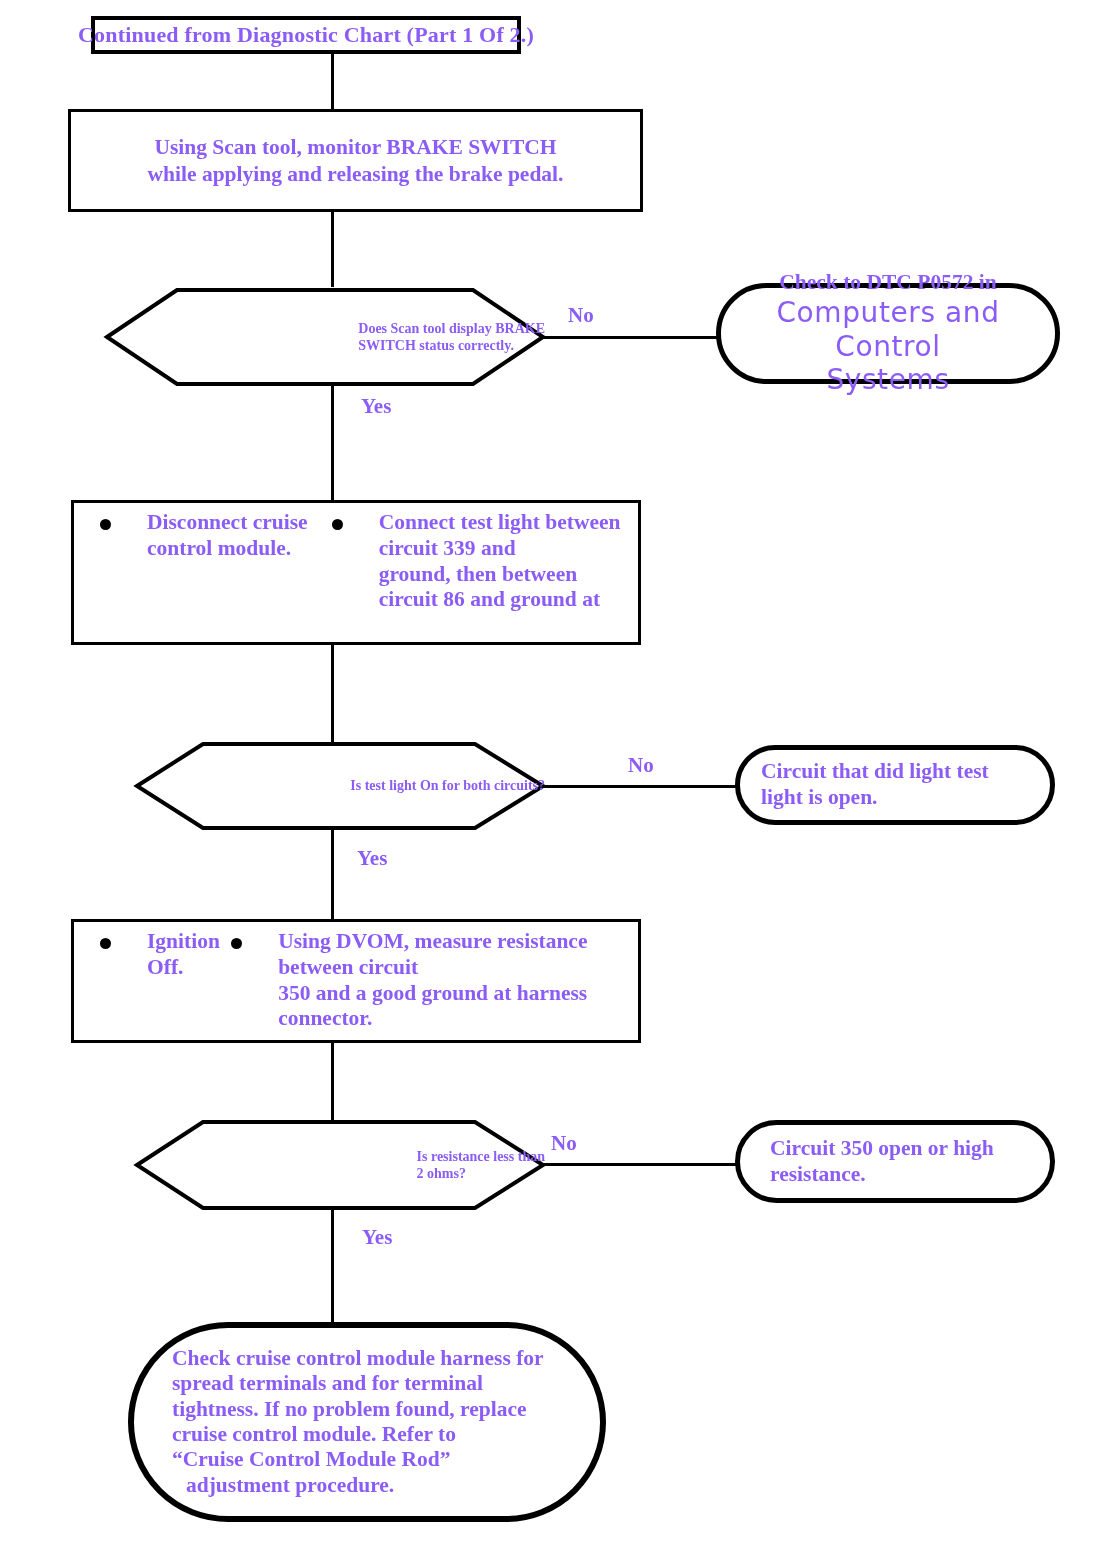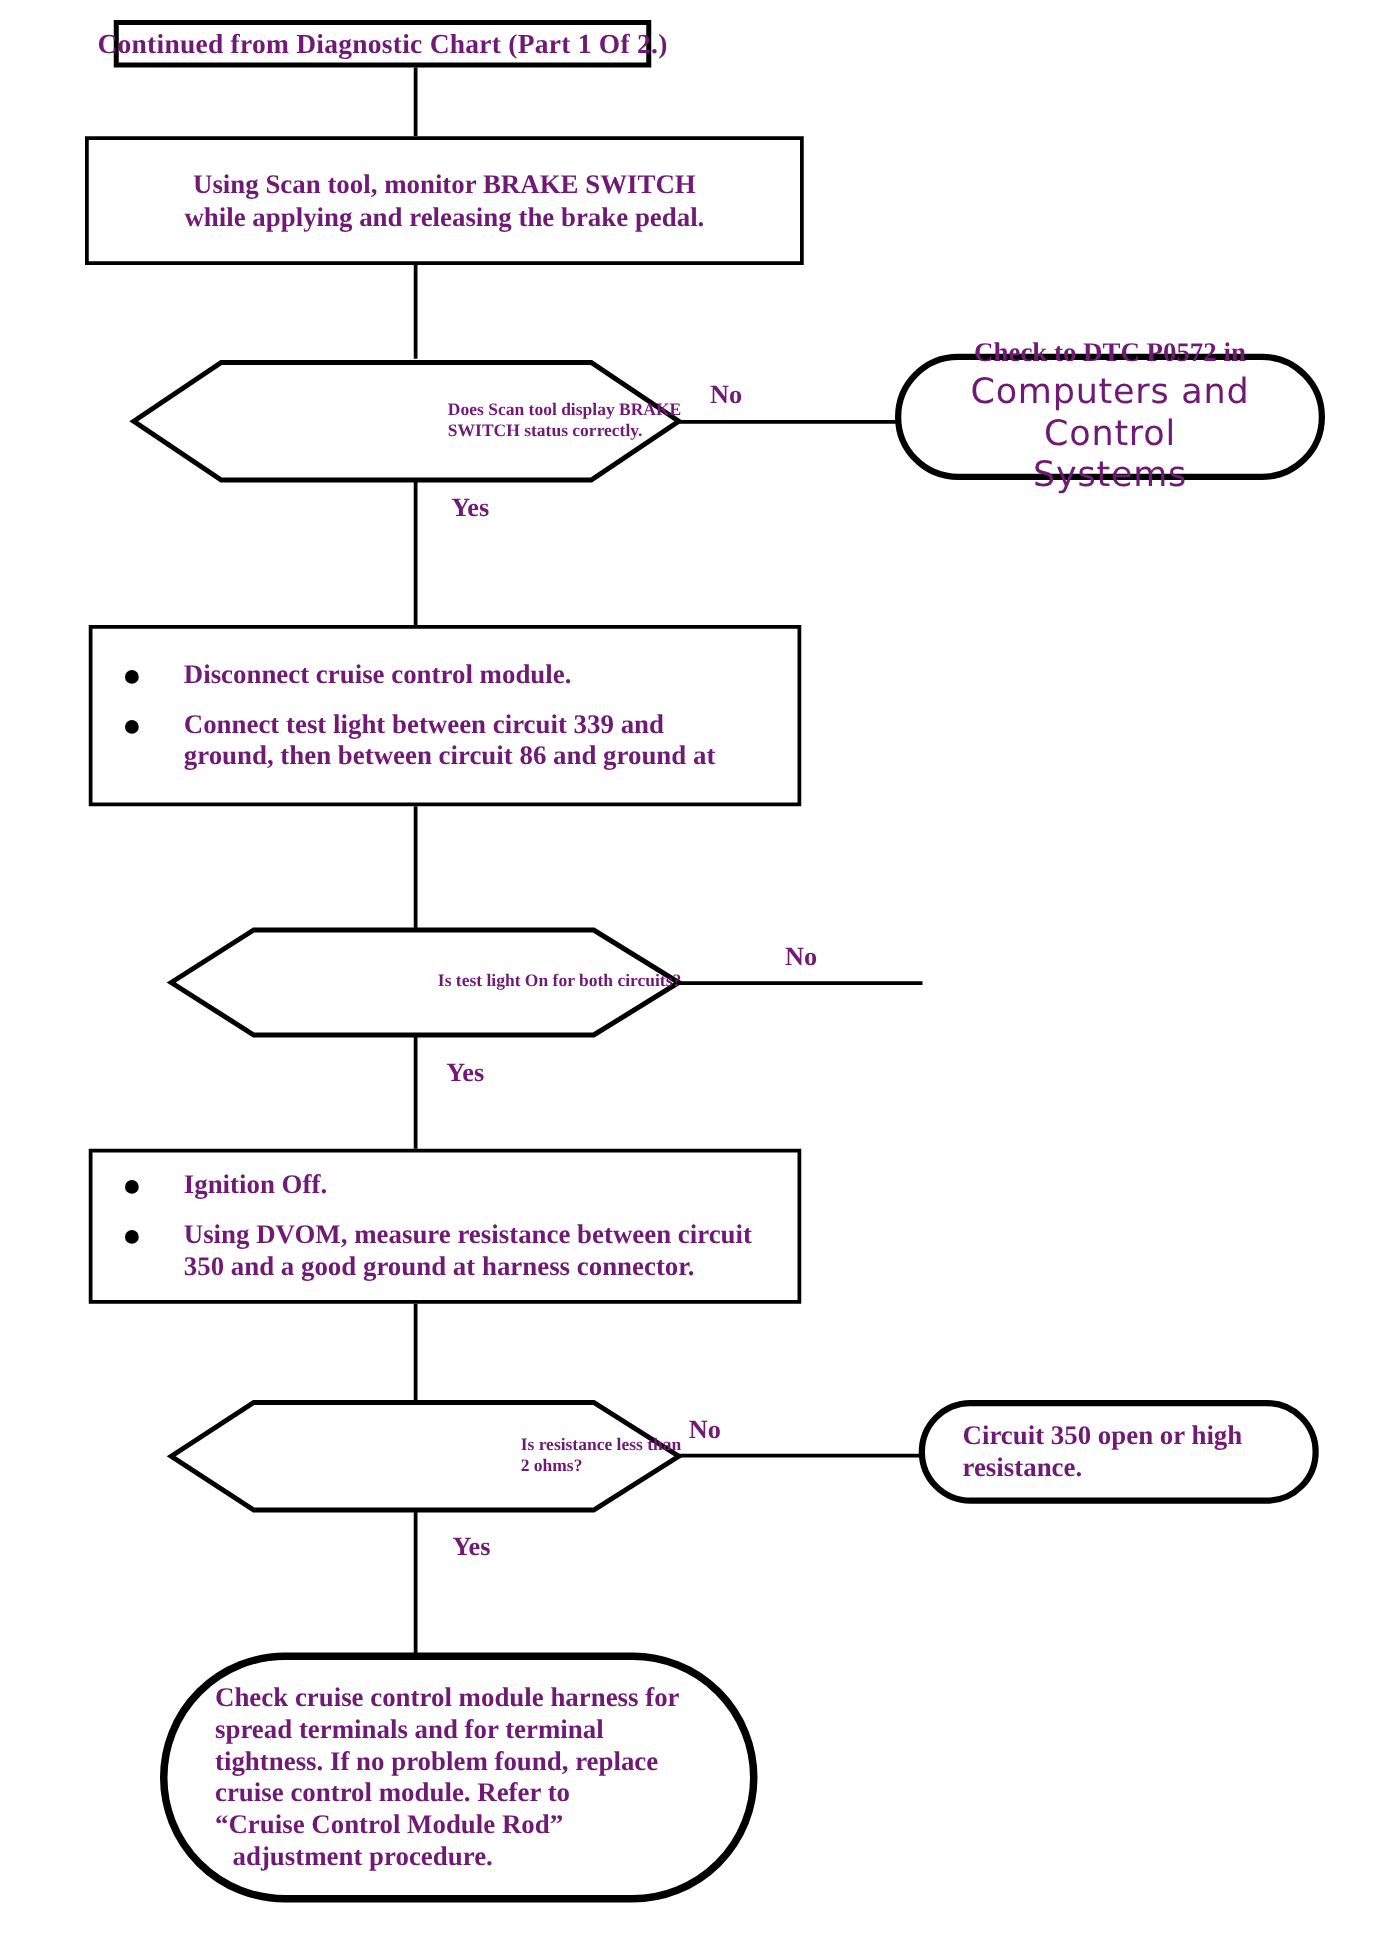--- a/index.html
+++ b/index.html
@@ -6,21 +6,21 @@
     margin: 0;
     padding: 0;
     background: #ffffff;
   }
   #page {
     position: relative;
     width: 1060px;
     height: 1548px;
     background: #ffffff;
     font-family: "Liberation Serif", "DejaVu Serif", serif;
-    color: #701a75;
+    color: #8b5cf6;
     overflow: hidden;
     border-radius: 15px;
   }
 
   
   .node { position: absolute; box-sizing: border-box; }
 
   .rect-node {
     border: 3px solid #000;
     background: #fff;
@@ -49,21 +49,21 @@
     font-size: 21.5px;
     line-height: 1.22;
     text-align: center;
   }
 
   
   .bullet-node {
     border: 3px solid #000;
     background: #fff;
     display: flex;
-    flex-direction: column;
+    flex-direction: row;
     justify-content: center;
     padding: 0 0 0 26px;
   }
   .bullet-row {
     display: flex;
     align-items: flex-start;
     margin: 7px 0;
   }
   .bullet-dot {
     flex: 0 0 auto;
@@ -194,20 +194,26 @@
       <polygon points="2,45 68,3 340,3 408,45 340,87 68,87" fill="#ffffff" stroke="#000000" stroke-width="4"></polygon>
     </svg>
     <div class="hex-label" style="padding-left:72px;">
       <div>Is test light On for both circuits?</div>
     </div>
   </div>
 
   <div class="hline" style="left:543px; top:785px; width:195px;"></div>
   <div class="branch-label" style="left:628px; top:753px;">No</div>
 
+  <div class="node term-node" style="left:735px; top:745px; width:320px; height:80px; border-radius:40px;">
+    <div class="term-text" style="text-align:left; width:268px;">
+      <div>Circuit that did light test</div>
+      <div>light is open.</div>
+    </div>
+  </div>
 
   <div class="vline" style="left:331px; top:829px; height:92px;"></div>
   <div class="branch-label" style="left:357px; top:846px;">Yes</div>
 
   <div class="node bullet-node" style="left:71px; top:919px; width:570px; height:124px;">
     <div class="bullet-row">
       <span class="bullet-dot"></span>
       <span class="bullet-text">Ignition Off.</span>
     </div>
     <div class="bullet-row">

